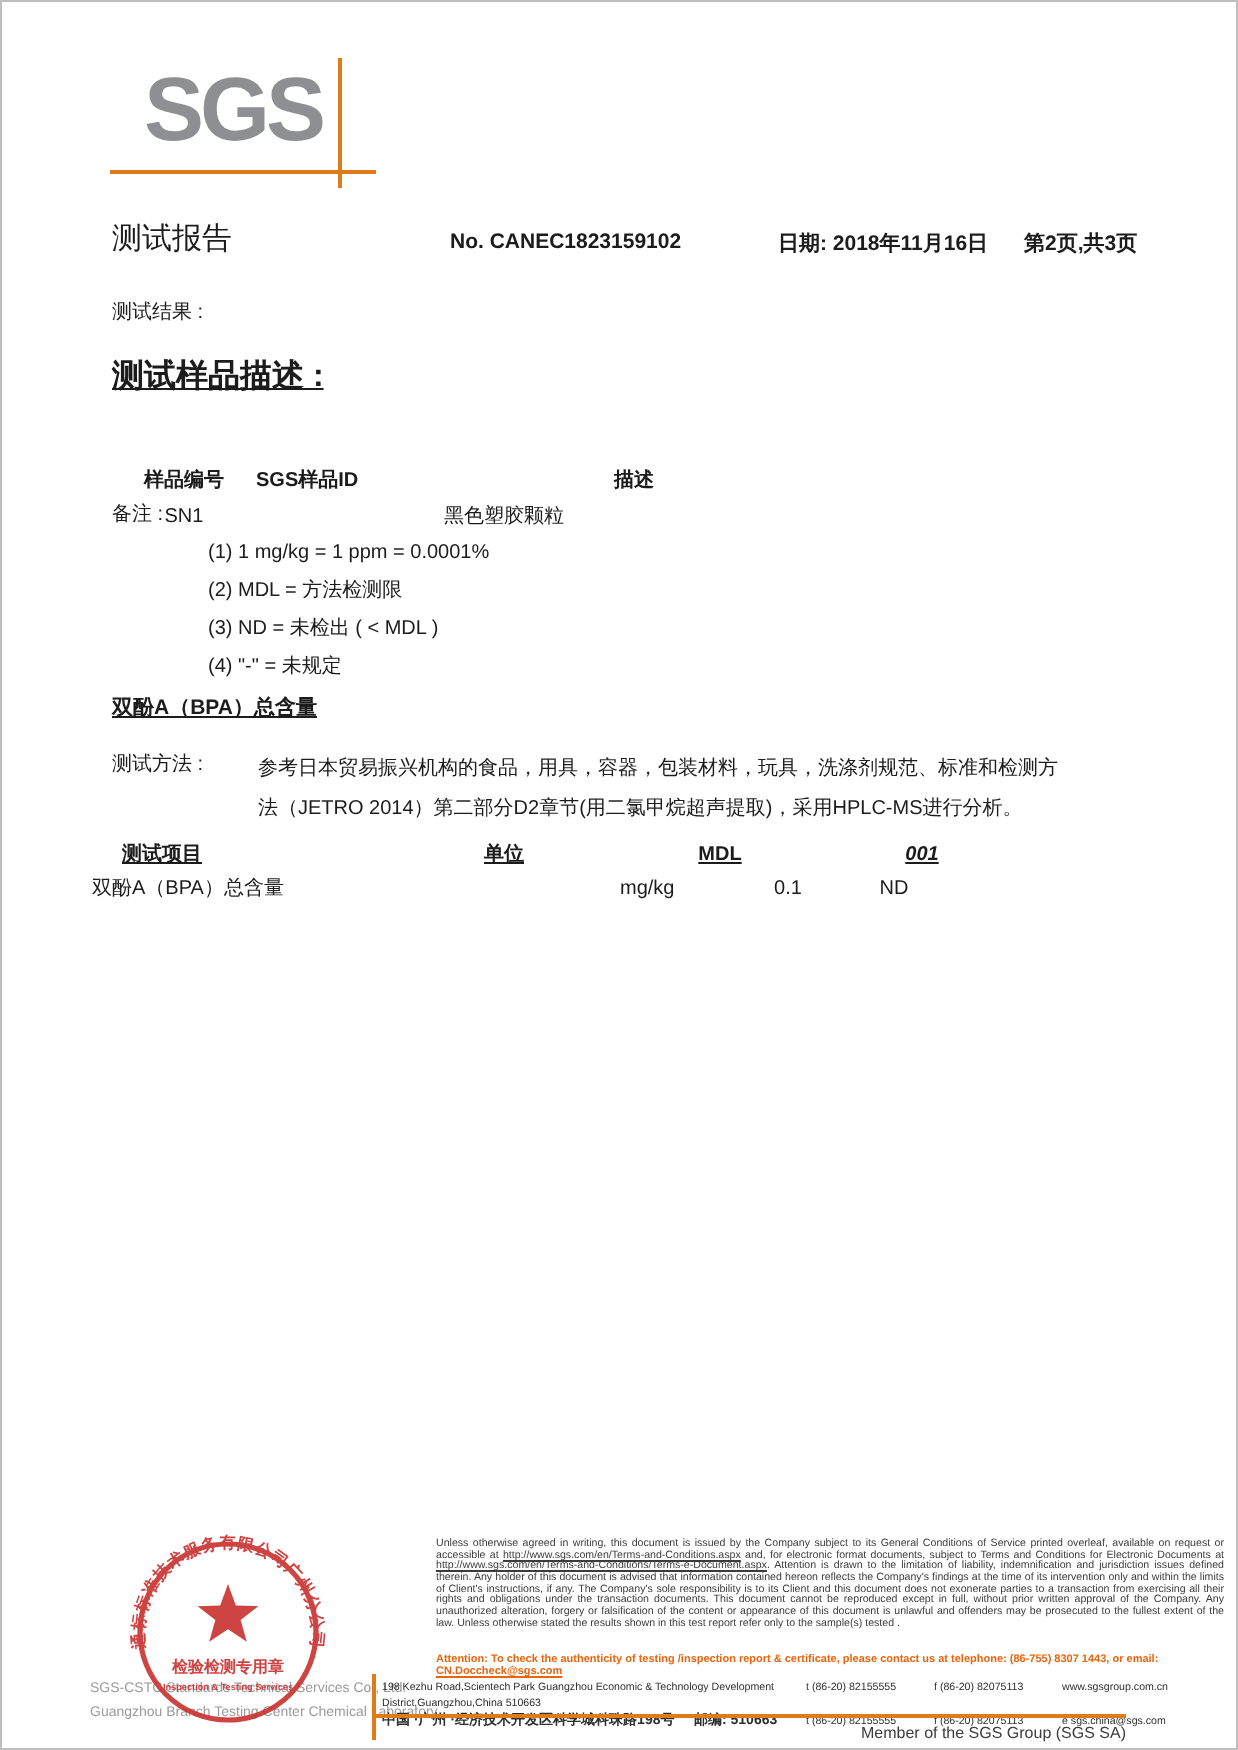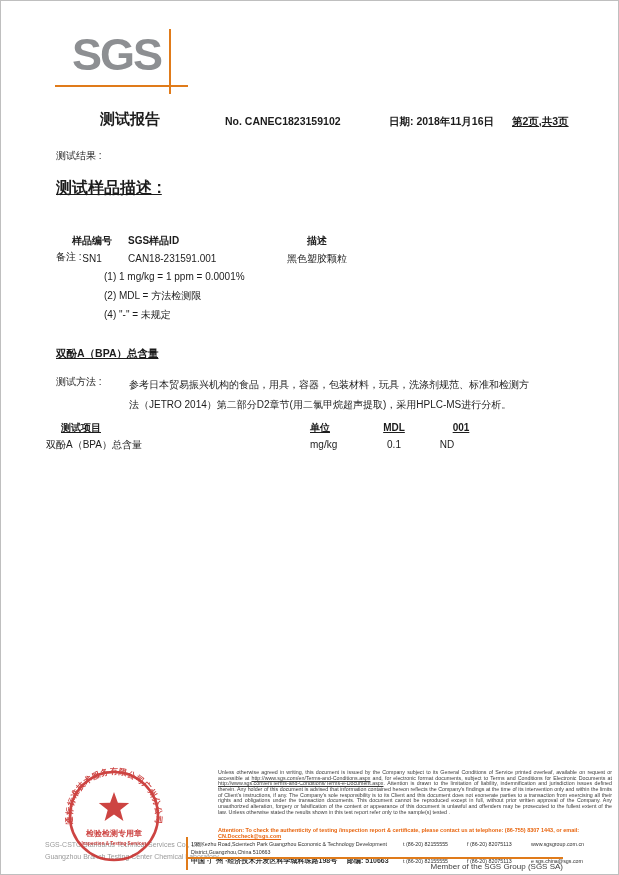--- a/index.html
+++ b/index.html
@@ -8,24 +8,24 @@
     position:relative;width:619px;height:875px;margin:0;background:#fff;
     border:1px solid #bfbfbf;box-sizing:border-box;overflow:hidden;
     font-family:"Liberation Sans",sans-serif;color:#1c1c1c;
   }
   .abs{position:absolute;}
   
   .logo-text{left:71px;top:31px;font-size:45px;font-weight:bold;color:#8d8f92;letter-spacing:-2px;line-height:1;}
   .logo-hline{left:54px;top:84px;width:133px;height:2px;background:#e07b1a;}
   .logo-vline{left:168px;top:28px;width:2px;height:65px;background:#e07b1a;}
   
-  .doc-title{left:55px;top:109px;font-size:15px;font-weight:bold;margin-left:44px;}
+  .doc-title{left:55px;top:109px;font-size:15px;font-weight:normal;}
   .report-no{left:224px;top:114px;font-size:10.5px;font-weight:bold;}
   .doc-date{left:388px;top:114px;font-size:10.5px;font-weight:bold;}
-  .page-info{left:511px;top:114px;font-size:10.5px;font-weight:bold;text-decoration:underline;}
+  .page-info{left:511px;top:114px;font-size:10.5px;font-weight:bold;}
   
   .results-label{left:55px;top:148px;font-size:10px;}
   .sample-desc-label{left:55px;top:177px;font-size:16px;font-weight:bold;text-decoration:underline;}
   .sample-table{left:55px;top:203px;font-size:10px;width:320px;margin-top:28px;}
   .st-row{display:flex;line-height:18px;}
   .st-head{font-weight:bold;}
   .st-c1{width:72px;text-align:center;}
   .st-c2{width:130px;text-align:left;}
   .st-c3{flex:1;text-align:center;}
   .notes-label{left:55px;top:249px;font-size:10px;}
@@ -35,22 +35,22 @@
   .method-text{left:128px;top:374px;width:468px;font-size:10px;line-height:19.5px;}
   
   .result-table{left:45px;top:418px;width:430px;font-size:10px;}
   .rt-row{display:flex;line-height:17px;align-items:flex-end;}
   .rt-item{flex:1;}
   .rt-head .rt-item{padding-left:15px;}
   .rt-unit{width:60px;}
   .rt-mdl{width:48px;text-align:center;}
   .rt-s1{width:58px;text-align:center;}
   .u{text-decoration:underline;}
-  .rt-head{font-weight:bold;}
-  .it{margin-left:28px;}
+  .rt-head{font-weight:bold;gap:34px;}
+  .it{font-style:italic;margin-left:28px;}
   
   .company-lines{left:44px;top:838px;font-size:7px;line-height:12px;color:#9a9a9a;}
   .stamp{left:58px;top:765px;z-index:2;opacity:.9;}
   .v-rule{left:185px;top:836px;width:2px;height:33px;background:#e07b1a;}
   .legal{left:217px;top:769px;width:394px;font-size:5.3px;line-height:5.65px;text-align:justify;color:#3c3c3c;}
   .legal a,.link{color:inherit;text-decoration:underline;}
   .attention{left:217px;top:826px;width:394px;font-size:5.5px;line-height:6.4px;font-weight:bold;color:#e8650f;}
   .addr-block{left:190px;top:839px;width:422px;color:#2f2f2f;}
   .addr-row{display:flex;align-items:baseline;}
   .addr-en{font-size:5.3px;line-height:8px;}
@@ -82,29 +82,29 @@
   <div class="abs sample-desc-label">测试样品描述 :</div>
 
   <div class="abs sample-table">
     <div class="st-row st-head">
       <span class="st-c1">样品编号</span>
       <span class="st-c2">SGS样品ID</span>
       <span class="st-c3">描述</span>
     </div>
     <div class="st-row">
       <span class="st-c1">SN1</span>
-      <span class="st-c2">CAN18-231591.001</span>
       <span class="st-c3">黑色塑胶颗粒</span>
     </div>
   </div>
 
   <div class="abs notes-label">备注 :</div>
   <div class="abs notes">
     <div>(1) 1 mg/kg = 1 ppm = 0.0001%</div>
     <div>(2) MDL = 方法检测限</div>
+    <div>(3) ND = 未检出 ( &lt; MDL )</div>
     <div>(4) "-" = 未规定</div>
   </div>
 
   <div class="abs bpa-heading">双酚A（BPA）总含量</div>
   <div class="abs method-label">测试方法 :</div>
   <div class="abs method-text">
     <div>参考日本贸易振兴机构的食品，用具，容器，包装材料，玩具，洗涤剂规范、标准和检测方</div>
     <div>法（JETRO 2014）第二部分D2章节(用二氯甲烷超声提取)，采用HPLC-MS进行分析。</div>
   </div>
 

